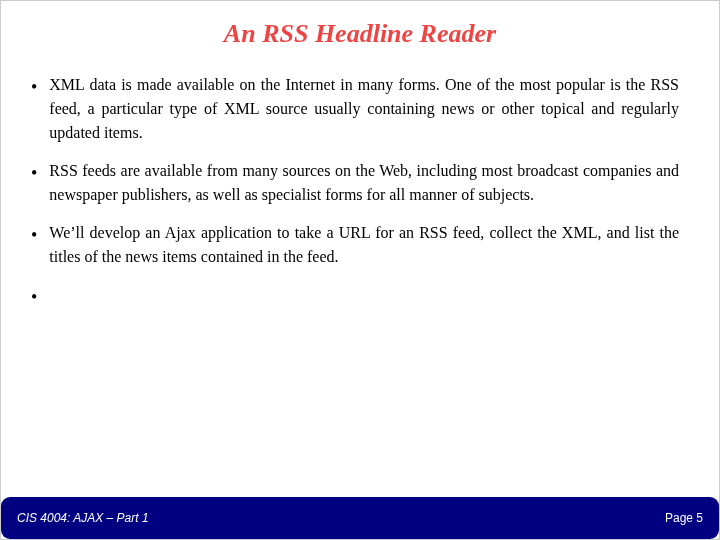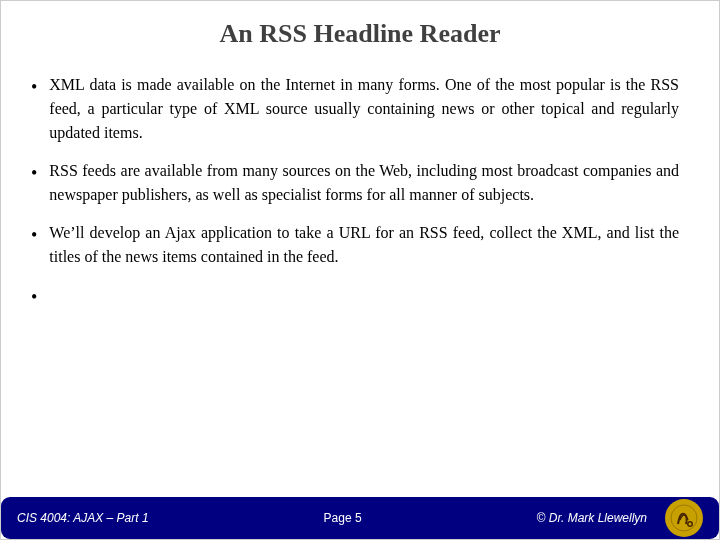--- a/index.html
+++ b/index.html
@@ -22,23 +22,24 @@
       background: #ffffff;
       display: flex;
       flex-direction: column;
       border: 1px solid #cccccc;
     }
 
     .slide-title {
       text-align: center;
       font-size: 26px;
       font-weight: bold;
-      color: #404040;
+      color: #ef4444;
       padding: 18px 20px 14px 20px;
       border-bottom: none;
+      font-style: italic;
     }
 
     .slide-content {
       flex: 1;
       padding: 10px 40px 10px 30px;
       display: flex;
       flex-direction: column;
       gap: 14px;
     }
 
@@ -143,27 +144,15 @@
 
     <div class="bullet-item">
       <span class="bullet-dot">•</span>
     </div>
 
   </div>
 
   <div class="slide-footer">
     <span class="footer-left">CIS 4004: AJAX – Part 1</span>
     <span class="footer-center">Page 5</span>
-    <div class="footer-right-group">
-      <span class="footer-right">© Dr. Mark Llewellyn</span>
-      <div class="footer-logo">
-        <svg viewBox="0 0 28 28" xmlns="http://www.w3.org/2000/svg">
-          <circle cx="14" cy="14" r="13" fill="#c8a000" stroke="#a07800" stroke-width="1"></circle>
-          <path d="M8 20 Q10 8 14 10 Q18 12 16 20" stroke="#4a2800" stroke-width="2" fill="none"></path>
-          <path d="M10 16 Q14 6 18 16" stroke="#4a2800" stroke-width="1.5" fill="none"></path>
-          <circle cx="20" cy="20" r="3" fill="#4a2800"></circle>
-          <circle cx="20" cy="20" r="1.5" fill="#c8a000"></circle>
-        </svg>
-      </div>
-    </div>
   </div>
 
 </div>
 
 </body></html>

